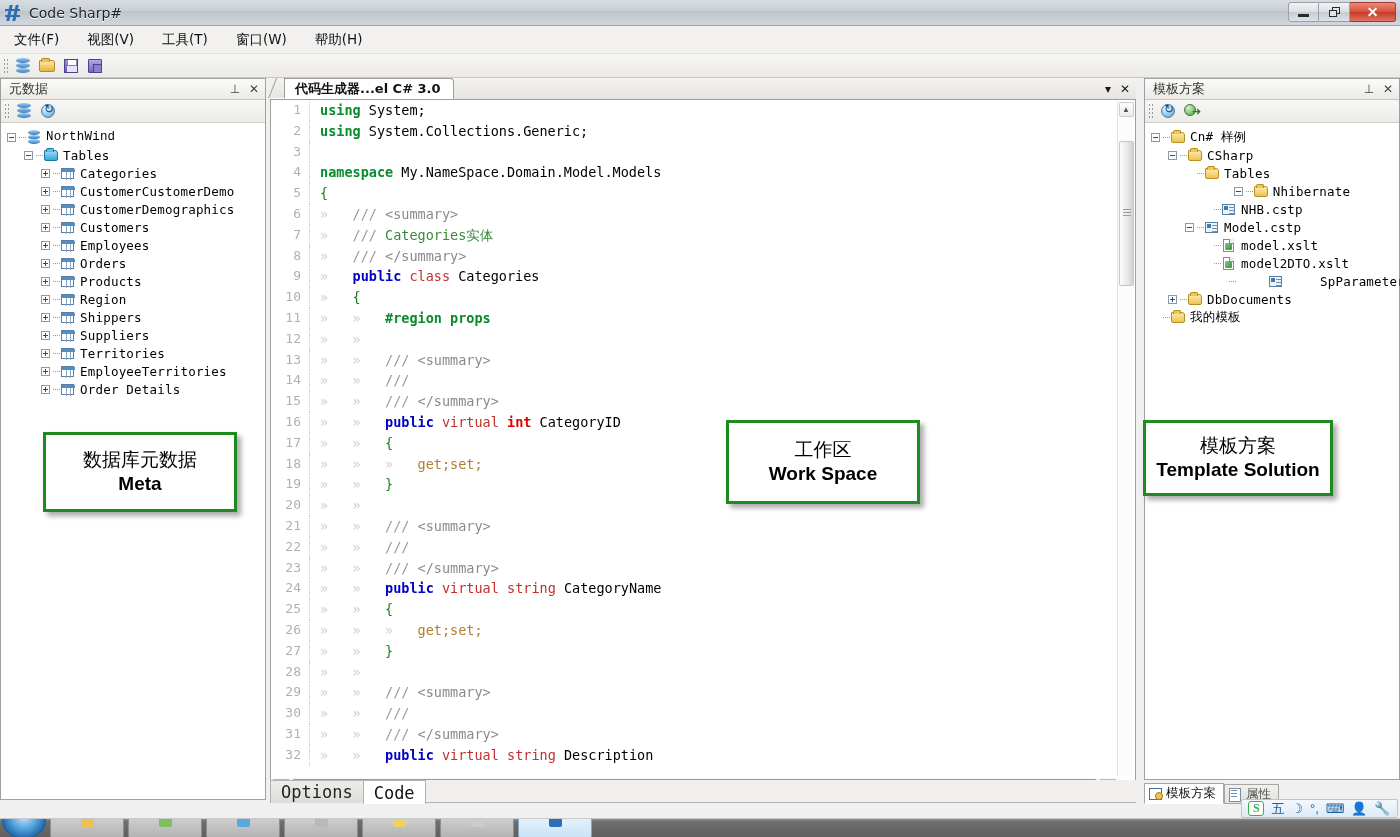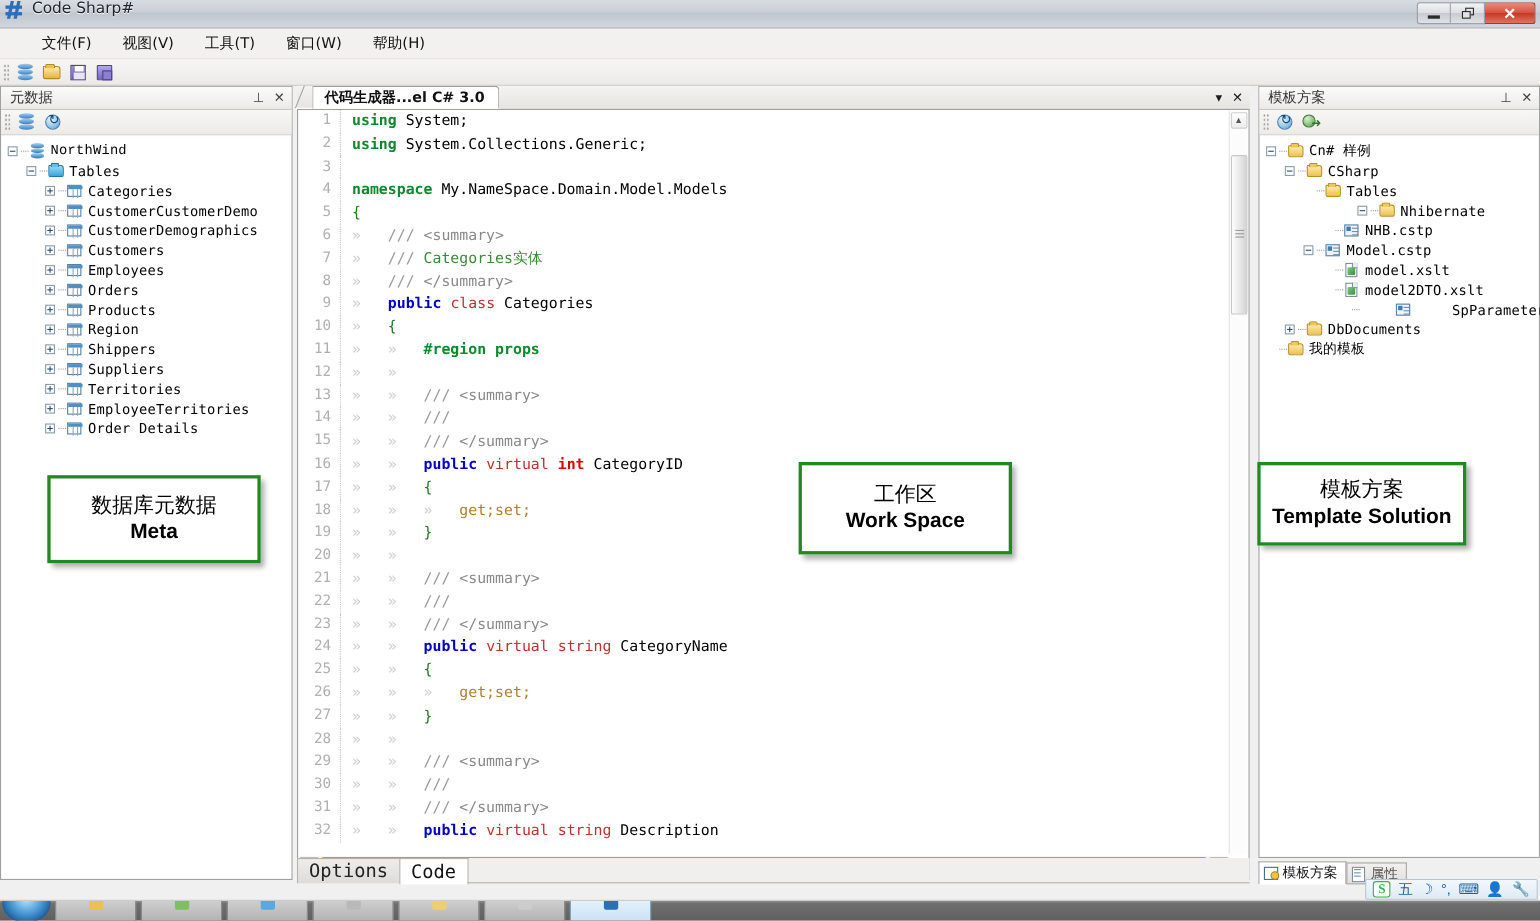--- a/index.html
+++ b/index.html
@@ -13,21 +13,21 @@
     position: relative;
     width: 1400px; height: 837px;
     background: #f0f0f0;
   }
 
   
   .titlebar {
     position: absolute; left: 0; top: 0; width: 1400px; height: 26px;
     background: linear-gradient(180deg,#d8dde3 0%,#c9ced6 45%,#bfc5cd 46%,#d2d7dd 100%);
     border-bottom: 1px solid #9aa0a8;
-    display: flex; align-items: flex-start;
+    display: flex; align-items: center;
   }
   .title-icon { width: 20px; height: 18px; margin-left: 5px; position: relative; }
   .title-icon .hb { position: absolute; background: #2c6fb5; }
   .title-text {
     font-size: 14px; color: #20242a; margin-left: 4px;
     font-family: "DejaVu Sans", sans-serif;
     text-shadow: 0 1px 0 #fff;
   }
   .win-btns { position: absolute; right: 4px; top: 2px; display: flex; gap: 0px; }
   .win-btn {
@@ -46,21 +46,21 @@
   }
   .glyph-min { width: 11px; height: 3px; background: #2a2a2a; margin-top: 6px; }
   .glyph-restore { width: 11px; height: 10px; position: relative; }
   .glyph-restore i { position: absolute; border: 1px solid #2a2a2a; display: block; }
   .glyph-restore i.b { left: 0; bottom: 0; width: 8px; height: 7px; background: #dfe2e6; }
   .glyph-restore i.a { right: 0; top: 0; width: 8px; height: 7px; }
 
   
   .menubar {
     position: absolute; left: 0; top: 26px; width: 1400px; height: 28px;
-    background: #f2f1ef; display: flex; align-items: center; padding-left: 24px;
+    background: #f2f1ef; display: flex; align-items: center; padding-left: 0;
     border-bottom: 1px solid #e4e2de;
   }
   .menu-item {
     font-size: 13.5px; color: #111; padding: 3px 14px;
     font-family: "DejaVu Sans", sans-serif;
   }
 
   
   .toolbar {
     position: absolute; left: 0; top: 54px; width: 1400px; height: 24px;

